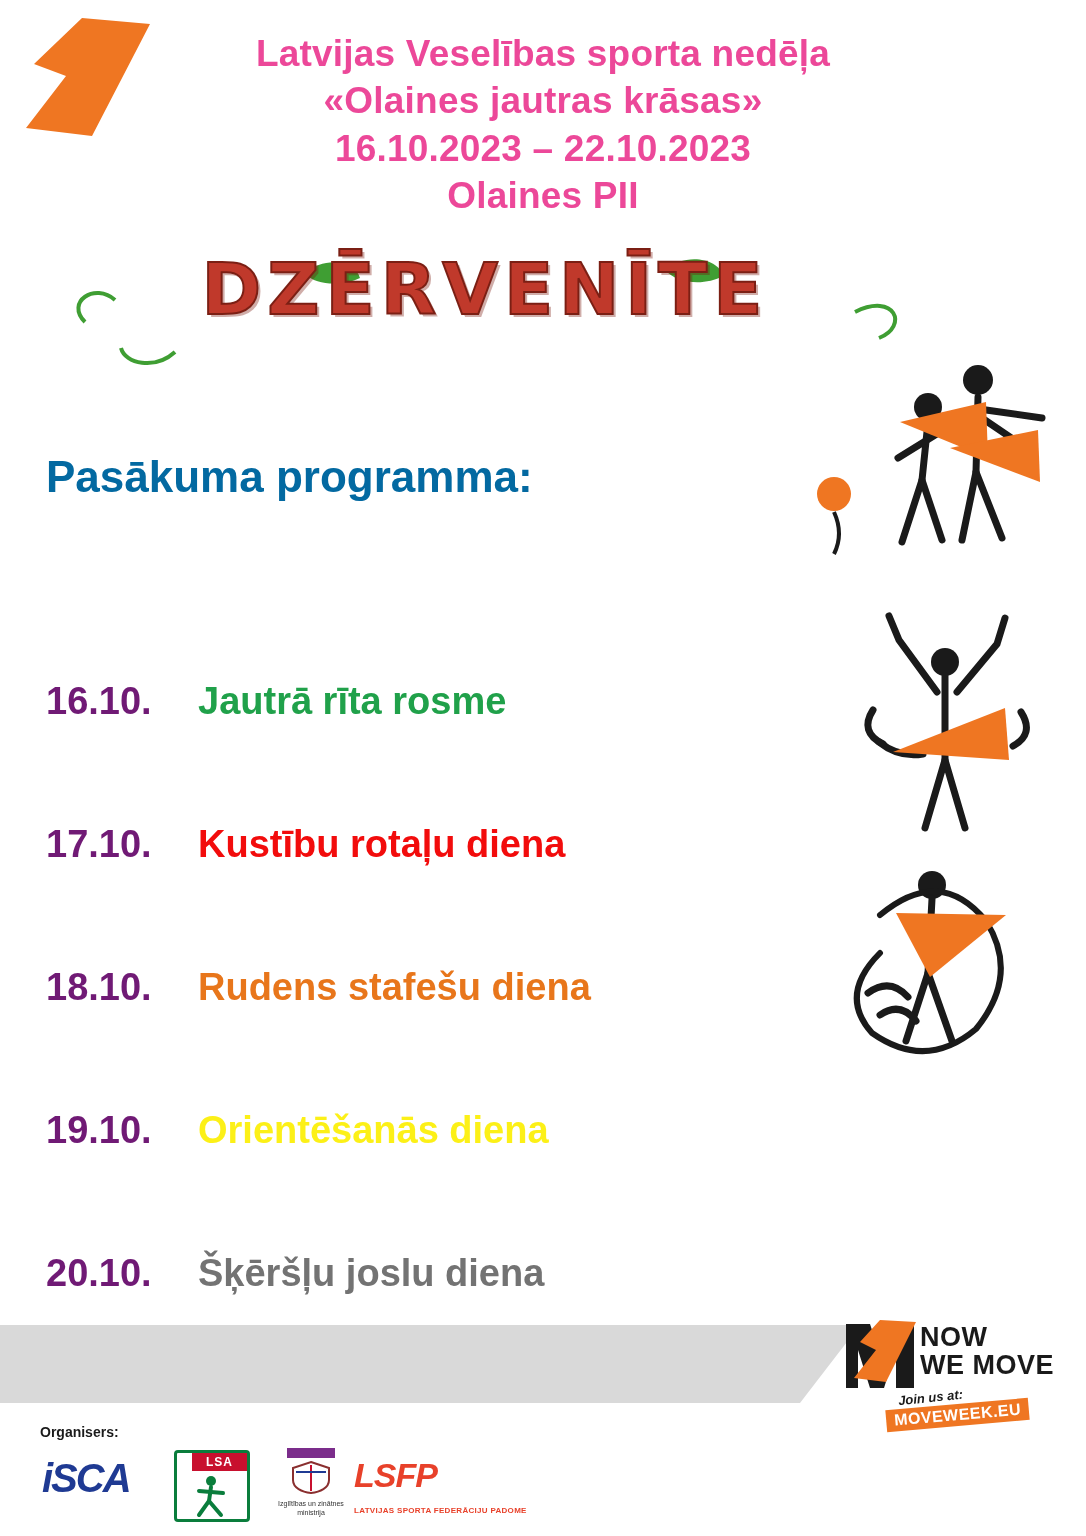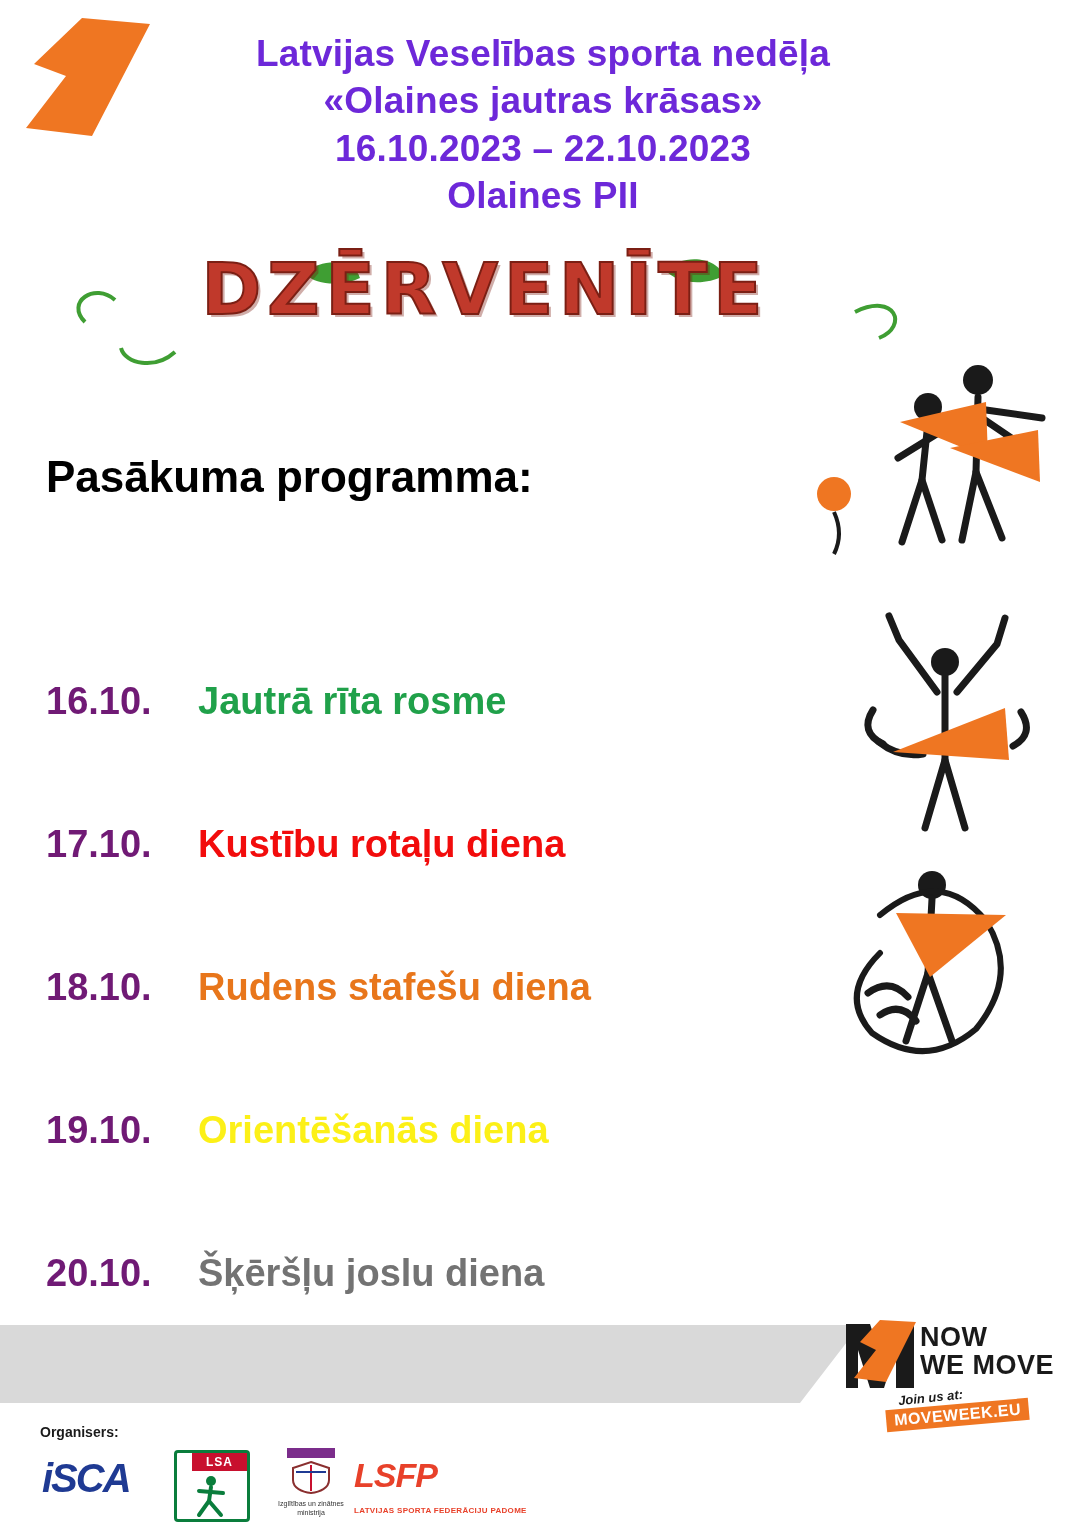--- a/index.html
+++ b/index.html
@@ -22,21 +22,21 @@
   .header {
     position: absolute;
     top: 30px;
     left: 0;
     width: 1086px;
     text-align: center;
   }
   .header .line {
     font-size: 37px;
     font-weight: bold;
-    color: #6d28d9;
+    color: #ec4899;
     line-height: 1.28;
     letter-spacing: 0.2px;
   }
 
   
   .corner-mark {
     position: absolute;
     top: 18px;
     left: 22px;
     width: 130px;
@@ -67,21 +67,21 @@
     text-shadow: 3px 3px 0 rgba(120,20,10,0.35);
   }
 
   
   .program-heading {
     position: absolute;
     top: 452px;
     left: 46px;
     font-size: 44px;
     font-weight: bold;
-    color: #000000;
+    color: #0369a1;
   }
 
   
   .schedule {
     position: absolute;
     top: 632px;
     left: 46px;
     width: 760px;
   }
   .schedule-row {

